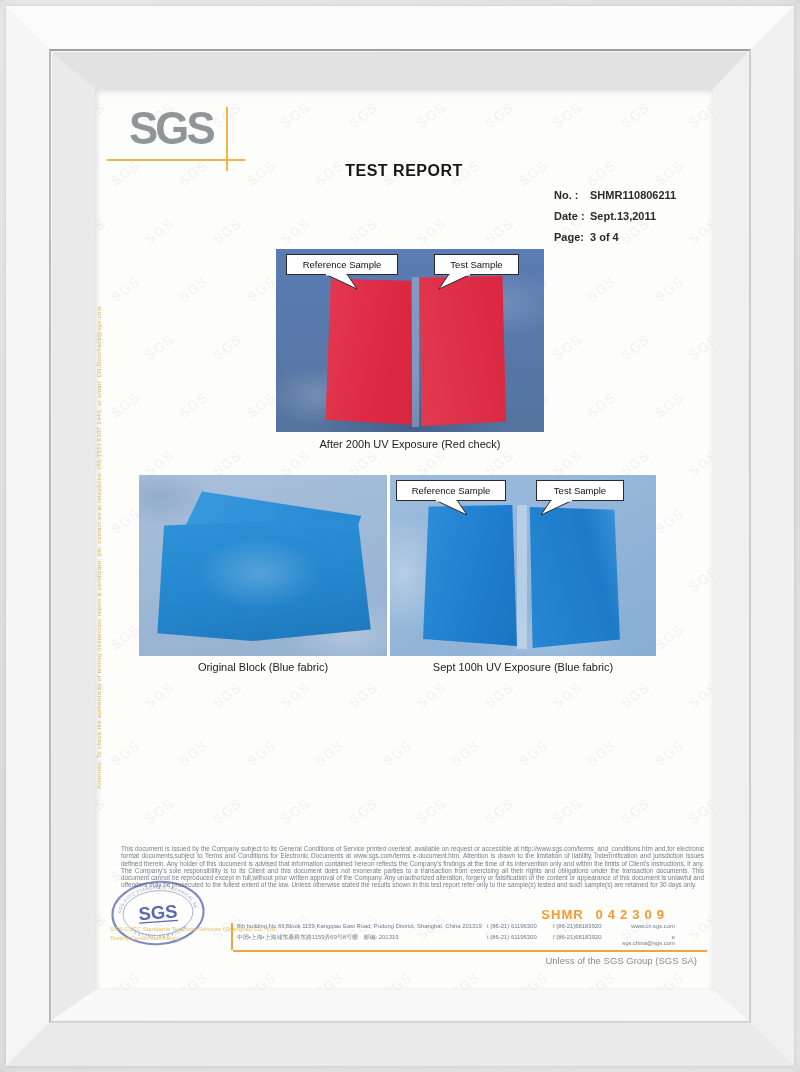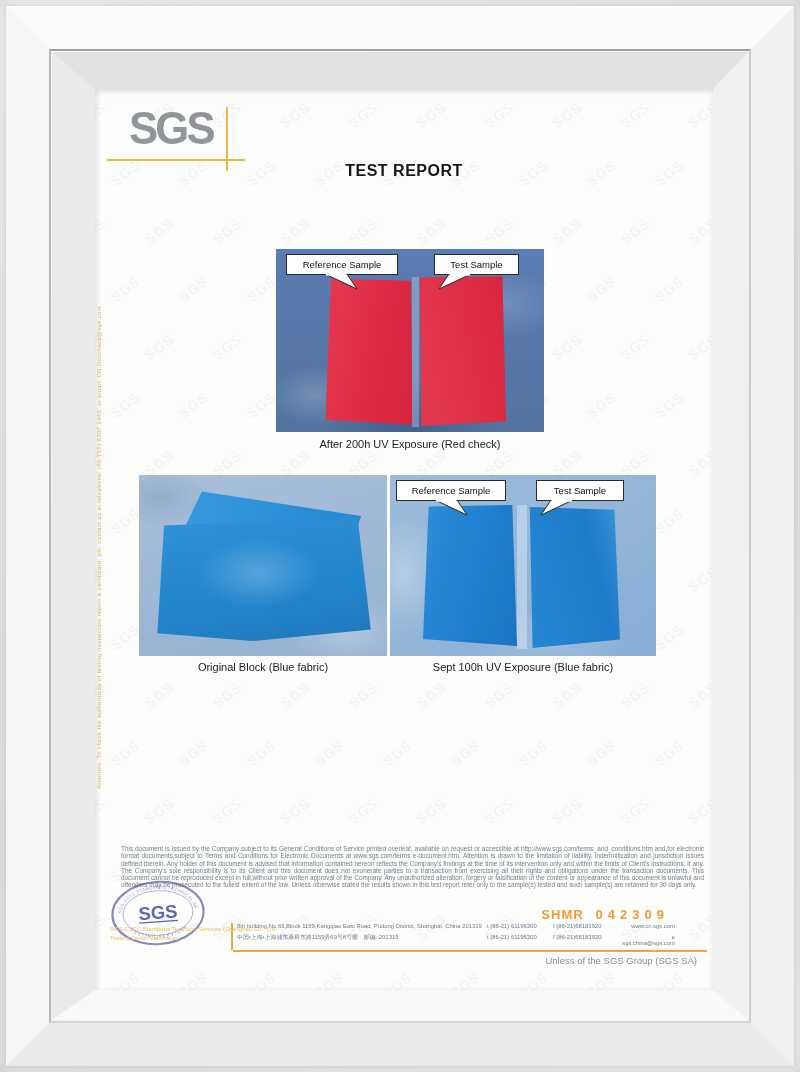--- a/index.html
+++ b/index.html
@@ -257,20 +257,34 @@
         </div>
 
       <div class="side-note">Attention: To check the authenticity of testing /inspection report &amp; certificate, pls. contact us at telephone: (86-755) 8307 1443, or email: CN.Doccheck@sgs.com</div>
 
       <div class="logo">SGS</div>
       <div class="logo-underline"></div>
       <div class="logo-vline"></div>
 
       <h1 class="title">TEST REPORT</h1>
 
+      <div class="info">
+        <div class="info-row">
+          <span class="lbl">No. :</span>
+          <span class="val">SHMR110806211</span>
+        </div>
+        <div class="info-row">
+          <span class="lbl">Date :</span>
+          <span class="val">Sept.13,2011</span>
+        </div>
+        <div class="info-row">
+          <span class="lbl">Page:</span>
+          <span class="val">3 of 4</span>
+        </div>
+      </div>
 
       <div class="photo photo-red">
         <div class="swatch sw-red-l"></div>
         <div class="red-gap"></div>
         <div class="swatch sw-red-r"></div>
         <div class="callout co-ref">Reference Sample</div>
         <svg class="tail tail-ref" width="36" height="17" viewBox="0 0 36 17">
             <polygon points="1,0 23,0 33,15" fill="#fff" stroke="#2a2a2a" stroke-width="1"></polygon>
             <rect x="2" y="0" width="20" height="1.6" fill="#fff"></rect>
           </svg>

